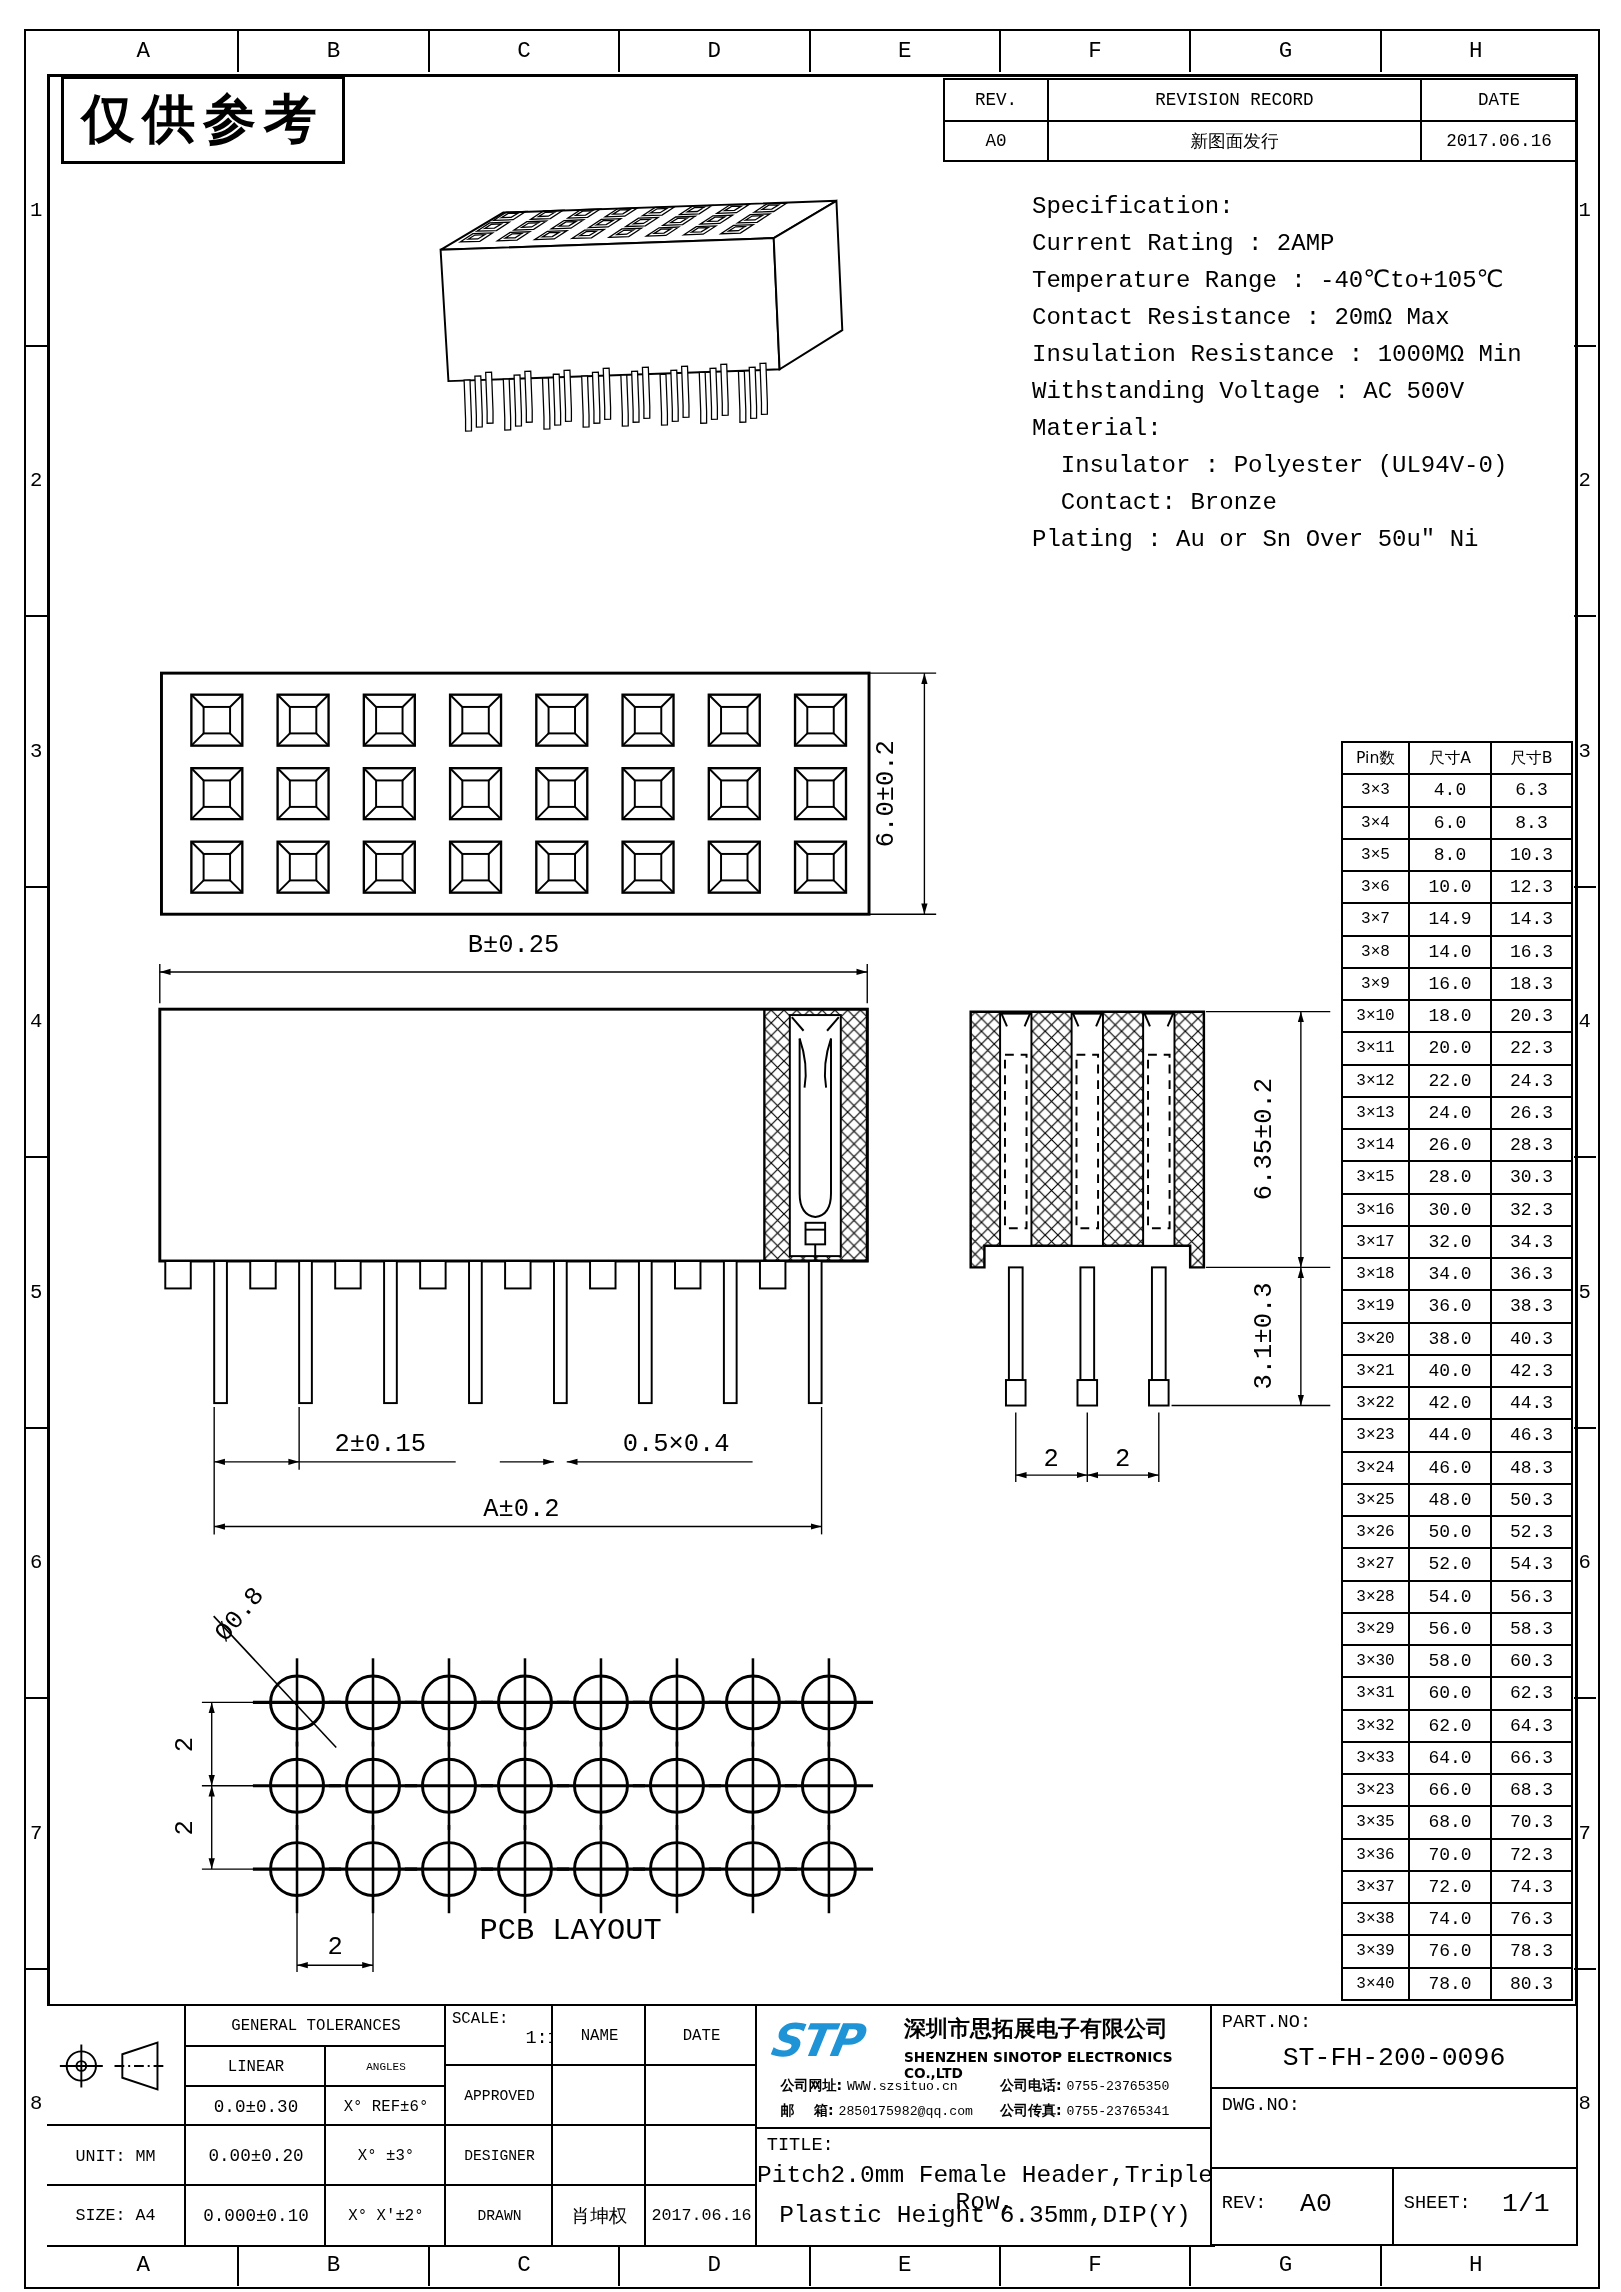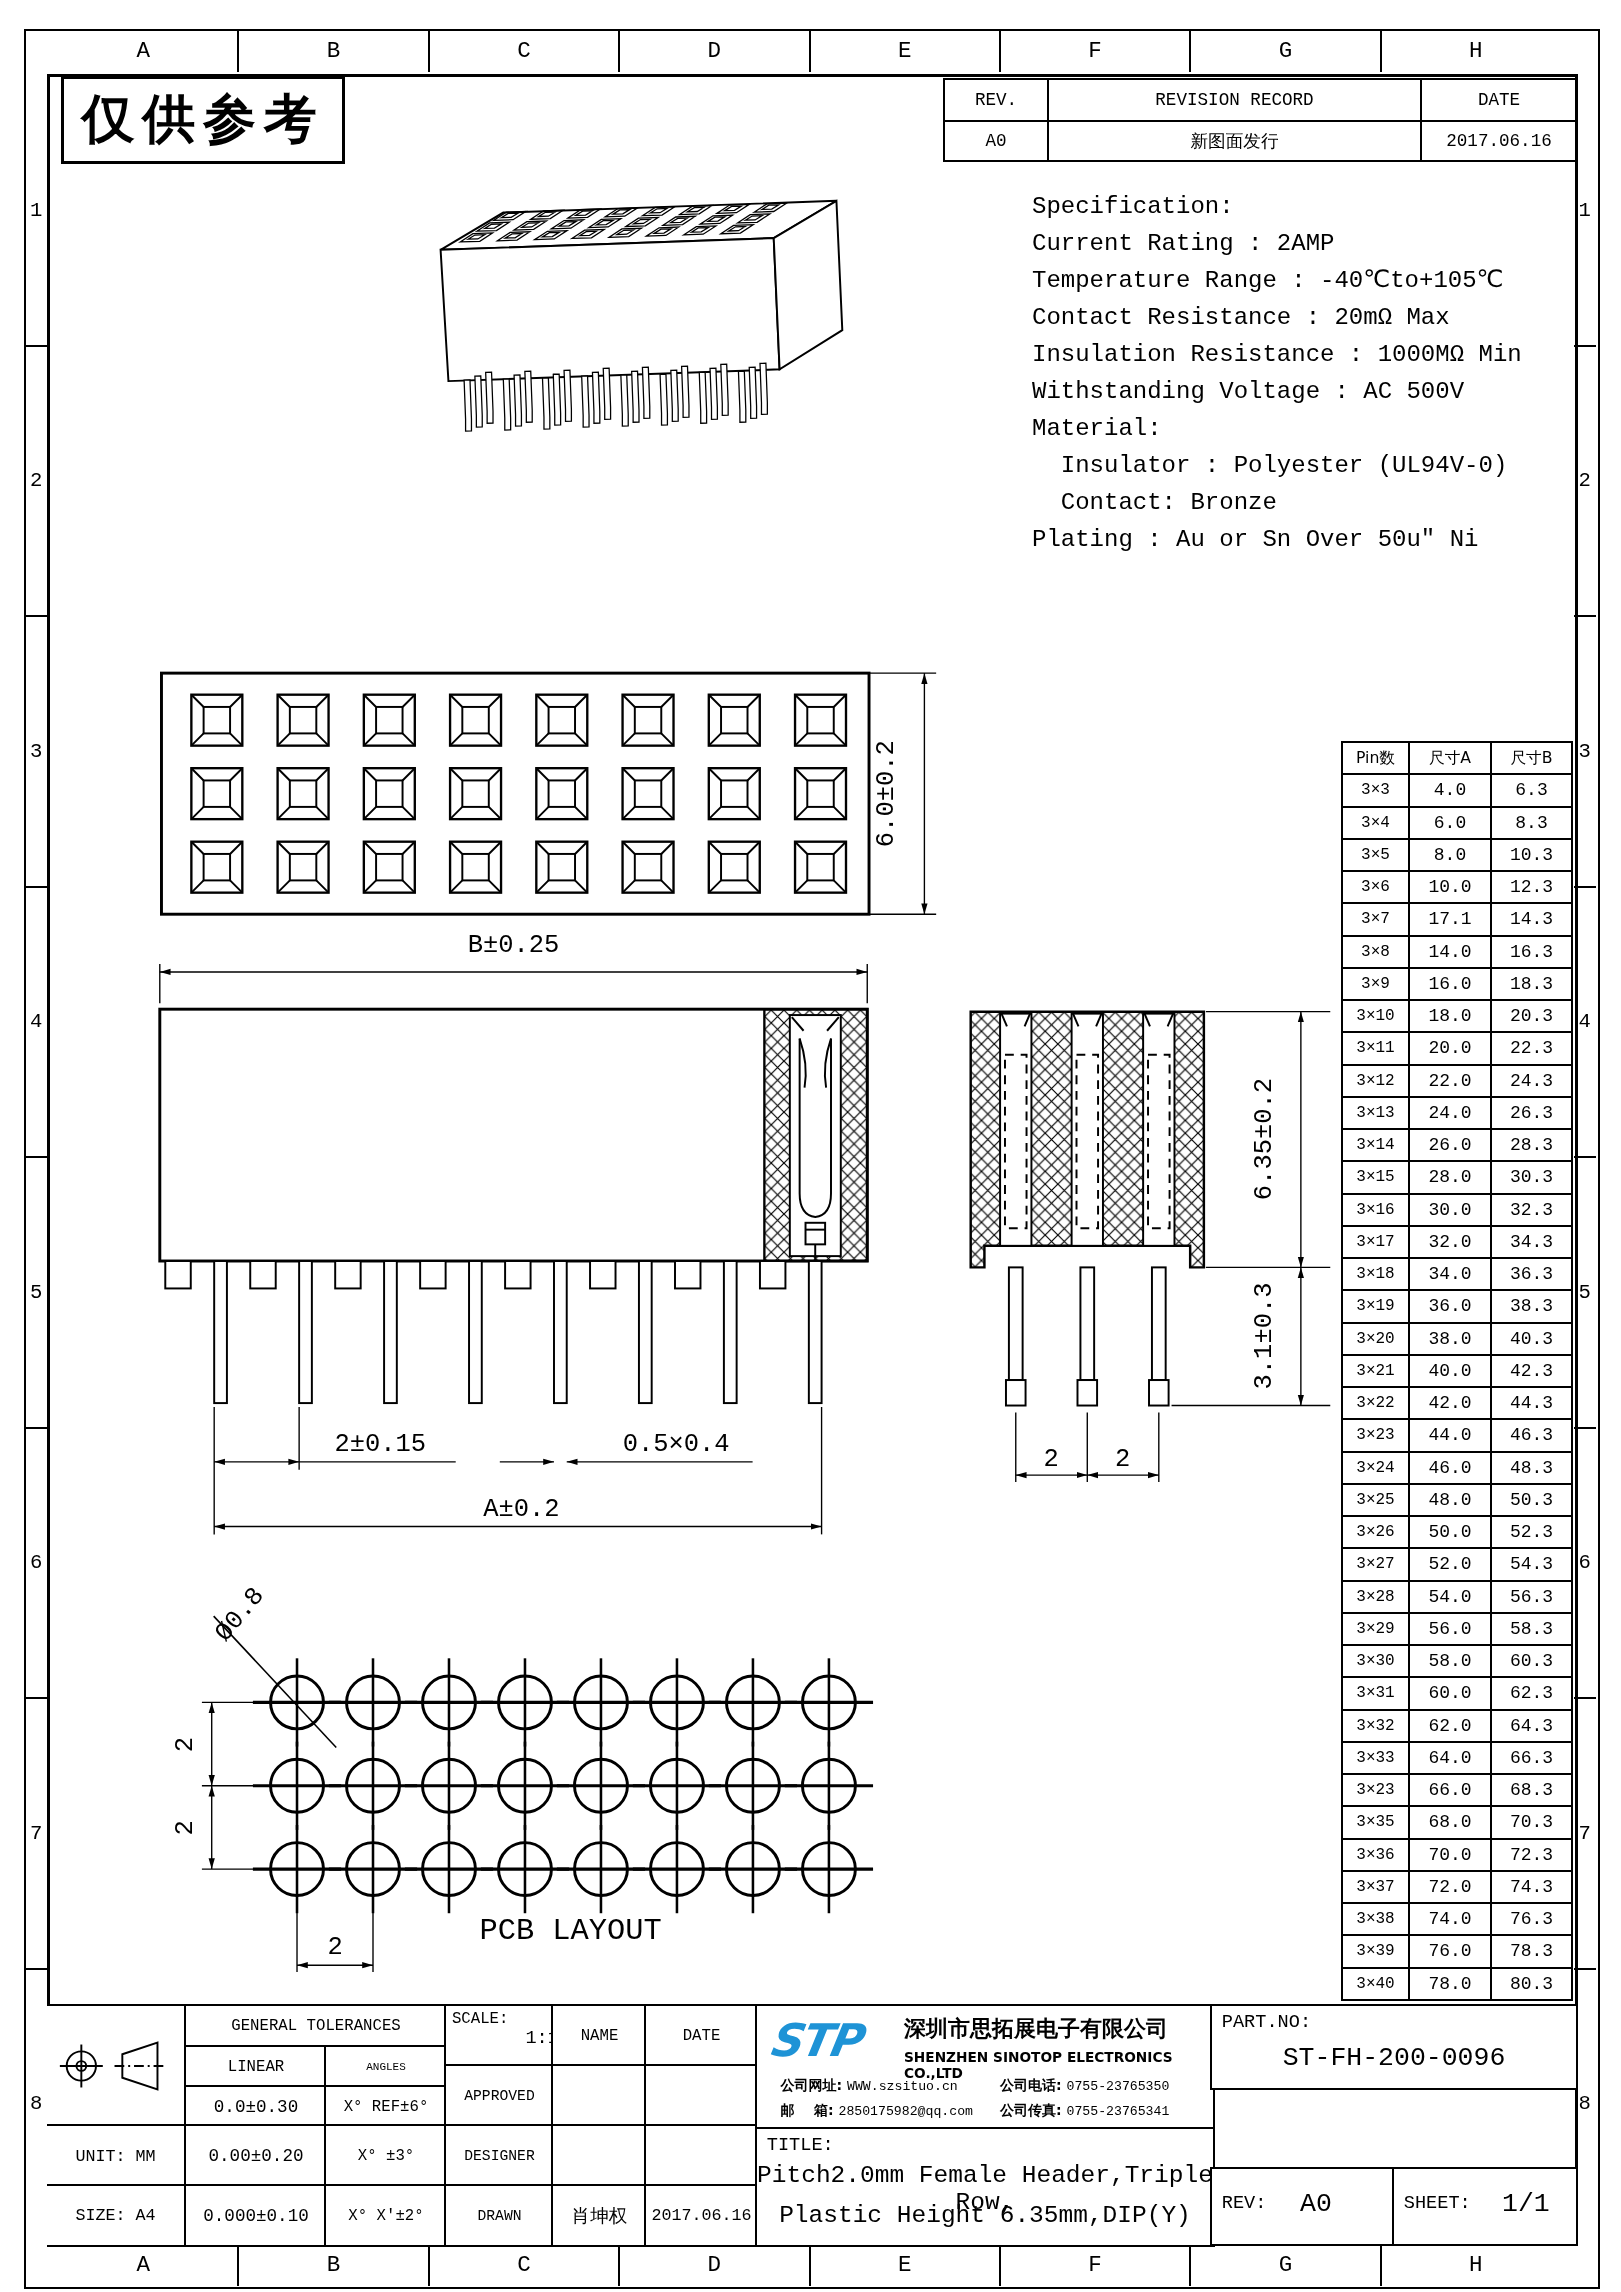--- a/index.html
+++ b/index.html
@@ -429,21 +429,21 @@
         <div>8.0</div>
         <div>10.3</div>
       </div>
       <div class="pt-row">
         <div>3×6</div>
         <div>10.0</div>
         <div>12.3</div>
       </div>
       <div class="pt-row">
         <div>3×7</div>
-        <div>17.1</div>
+        <div>14.9</div>
         <div>14.3</div>
       </div>
       <div class="pt-row">
         <div>3×8</div>
         <div>14.0</div>
         <div>16.3</div>
       </div>
       <div class="pt-row">
         <div>3×9</div>
         <div>16.0</div>
@@ -661,20 +661,23 @@
   <div class="abs tb" style="left:755px;top:2127px;width:456px;height:116px;display:block;">
     <div class="abs" style="left:9.8px;top:5.9px;font-size:18.6px;">TITLE:</div>
     <div class="abs" style="left:0;top:33px;width:100%;text-align:center;font-size:24.5px;">Pitch2.0mm Female Header,Triple Row,</div>
     <div class="abs" style="left:0;top:73px;width:100%;text-align:center;font-size:24.5px;">Plastic Height 6.35mm,DIP(Y)</div>
   </div>
 
   <div class="abs tb" style="left:1210px;top:2004px;width:364px;height:82px;display:block;border-right:none;">
     <div class="abs" style="left:9.8px;top:5.9px;font-size:18.6px;">PART.NO:</div>
     <div class="abs" style="left:0;top:37px;width:100%;text-align:center;font-size:26.5px;">ST-FH-200-0096</div>
   </div>
+  <div class="abs tb" style="left:1210px;top:2087px;width:364px;height:80px;display:block;border-right:none;">
+    <div class="abs" style="left:9.8px;top:5.9px;font-size:18.6px;">DWG.NO:</div>
+  </div>
   <div class="abs tb" style="left:1210px;top:2167px;width:181px;height:75px;display:block;border-right:none;">
     <div class="abs" style="left:9.8px;top:23.5px;font-size:18.6px;text-align:right;">REV:</div>
     <div class="abs" style="left:88px;top:19.6px;font-size:26.5px;">A0</div>
   </div>
   <div class="abs tb" style="left:1392px;top:2167px;width:182px;height:75px;display:block;border-right:none;">
     <div class="abs" style="left:9.8px;top:23.5px;font-size:18.6px;">SHEET:</div>
     <div class="abs" style="left:108px;top:19.6px;font-size:26.5px;">1/1</div>
   </div>
 
 </div>

